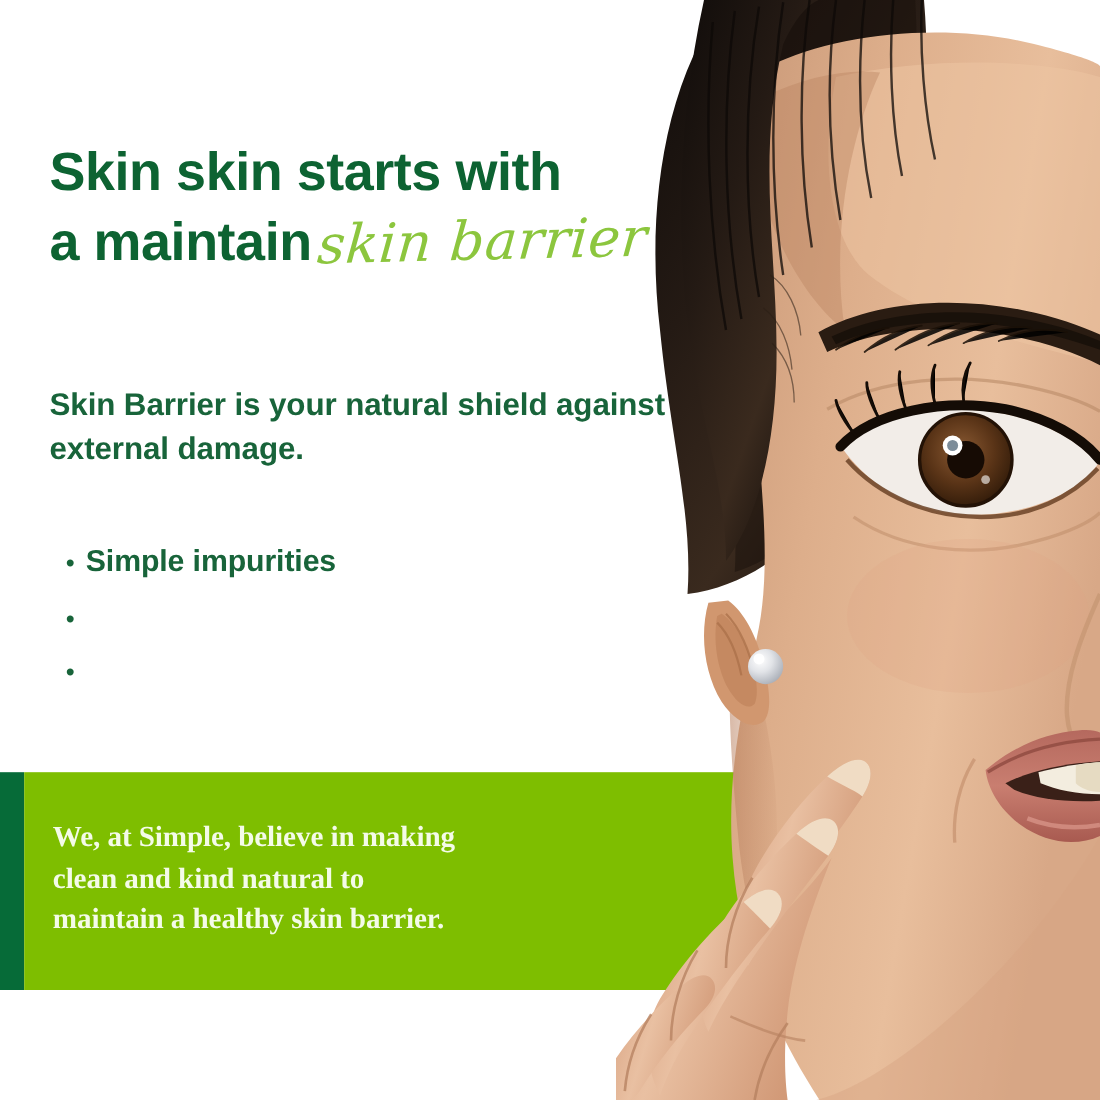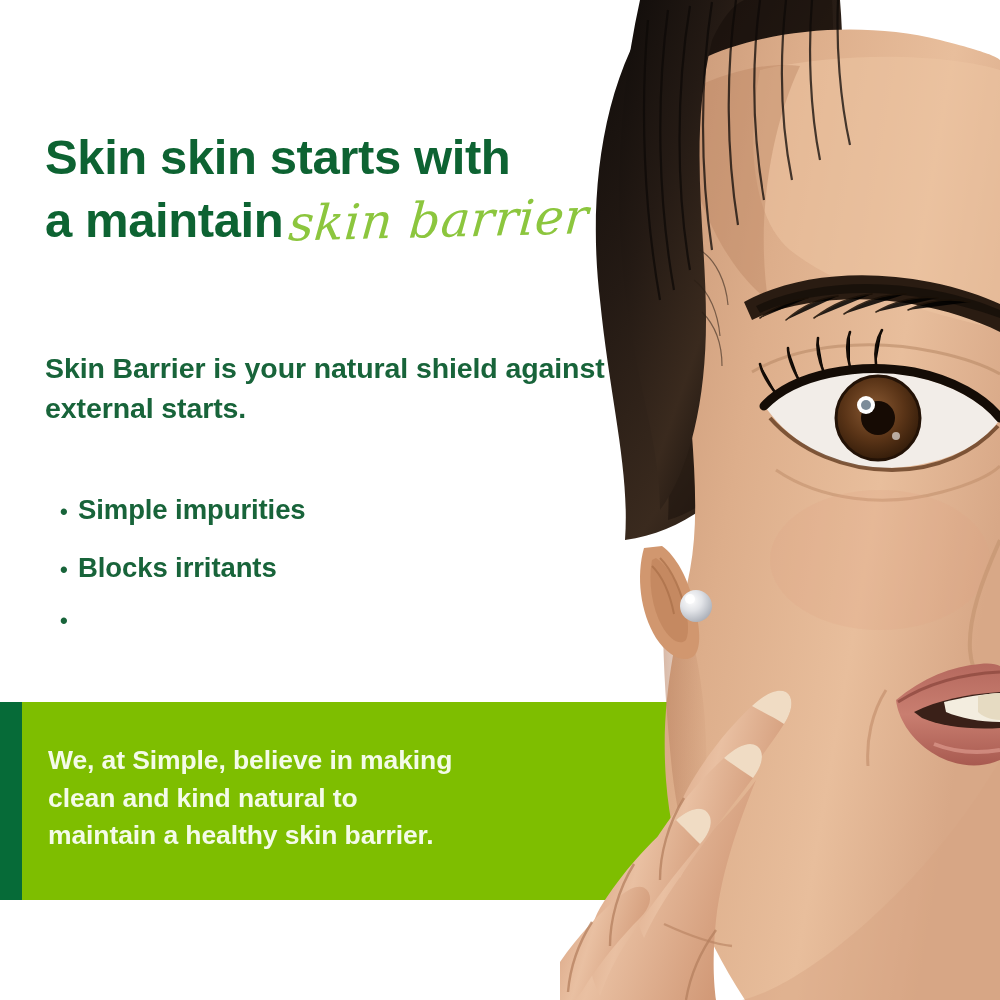--- a/index.html
+++ b/index.html
@@ -122,21 +122,21 @@
     position: absolute;
     left: 48px;
     top: 40px;
     width: 540px;
     color: #F4FBE8;
     font-size: 26.5px;
     font-weight: 700;
     line-height: 1.42;
     letter-spacing: -0.1px;
   }
-  #banner-text .bline { white-space: nowrap; }
+  #banner-text .bline { white-space: nowrap; font-family: Liberation Serif, serif; }
 </style>
 </head>
 <body>
 
 <div id="page">
 
   <div id="banner">
     <div id="banner-stripe"></div>
     <div id="banner-body"></div>
     <div id="banner-text">
@@ -144,30 +144,29 @@
       <div class="bline">clean and kind natural to</div>
       <div class="bline">maintain a healthy skin barrier.</div>
     </div>
   </div>
 
   <div id="headline">
     <div class="headline-line">Skin skin starts with</div>
     <div class="headline-line"><span>a maintain</span><span class="script">skin barrier</span></div>
   </div>
 
-  <div id="lead">Skin Barrier is your natural shield against external starts.</div>
+  <div id="lead">Skin Barrier is your natural shield against external damage.</div>
 
   <ul id="bullets">
     <li>
       <span class="bullet-dot">•</span>
       <span>Simple impurities</span>
     </li>
     <li>
       <span class="bullet-dot">•</span>
-      <span>Blocks irritants</span>
     </li>
     <li>
       <span class="bullet-dot">•</span>
     </li>
   </ul>
 
   <div id="photo-layer">
     <svg width="1000" height="1000" viewBox="0 0 1000 1000" xmlns="http://www.w3.org/2000/svg">
       <defs>
         <linearGradient id="skinGrad" x1="0" y1="0" x2="1" y2="0.5">

